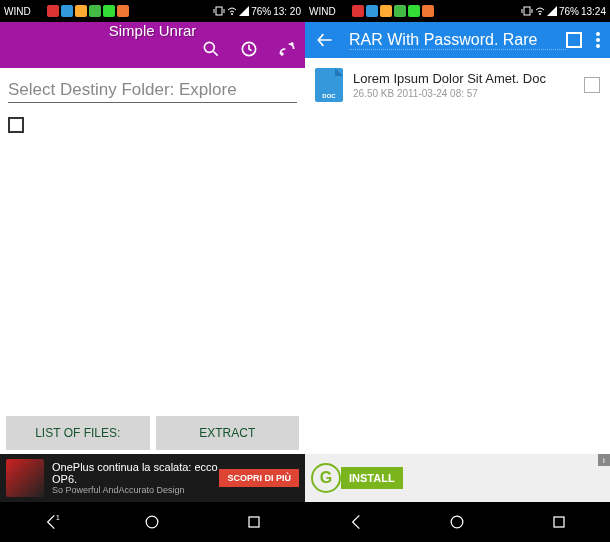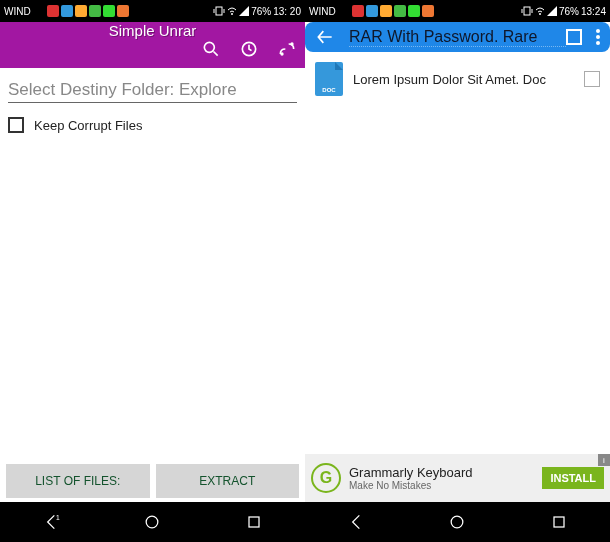--- a/index.html
+++ b/index.html
@@ -13,21 +13,21 @@
 .status-icon { width: 12px; height: 12px; border-radius: 2px; }
 .status-right { margin-left: auto; display: flex; align-items: center; gap: 2px; }
 
 
 .appbar-purple { height: 46px; background: #a217a2; display: flex; align-items: center; padding: 0 8px; color: #fff; flex-direction: column; }
 .appbar-title { font-size: 15px; color: #fff; text-shadow: 1px 1px 0 rgba(0,0,0,0.3); }
 .appbar-actions { margin-left: auto; display: flex; gap: 18px; }
 .appbar-icon { width: 20px; height: 20px; }
 
 
-.appbar-blue { height: 30px; background: #1f87e8; display: flex; align-items: center; padding: 0 10px; color: #0f172a; border-radius: 8px; }
+.appbar-blue { height: 36px; background: #1f87e8; display: flex; align-items: center; padding: 0 10px; color: #ffffff; }
 .appbar-blue .title { font-size: 16px; margin-left: 14px; flex: 1; overflow: hidden; white-space: nowrap; border-bottom: 1px dotted rgba(255,255,255,0.4); }
 .appbar-blue .actions { display: flex; gap: 14px; align-items: center; }
 .square-icon { width: 16px; height: 16px; border: 2px solid #fff; }
 .dots-icon { display: flex; flex-direction: column; gap: 2px; }
 .dots-icon span { width: 4px; height: 4px; background: #fff; border-radius: 50%; }
 
 
 .left-content { flex: 1; padding: 12px 8px; background: #fff; }
 .field-row { display: flex; align-items: center; margin-bottom: 14px; }
 .field-label { flex: 1; font-size: 17px; color: #222; border-bottom: 1px solid #666; padding-bottom: 2px; }
@@ -125,29 +125,36 @@
         </svg>
     </div>
   </div>
 
   <div class="left-content">
     <div class="field-row">
       <span class="field-label grey">Select Destiny Folder: Explore</span>
     </div>
     <div class="checkbox-row">
       <span class="checkbox"></span>
-      <span class="checkbox-label">Keep Corrupt Files</span>
     </div>
   </div>
 
   <div class="bottom-buttons">
     <span class="bottom-btn">LIST OF FILES:</span>
     <span class="bottom-btn">EXTRACT</span>
   </div>
 
+  <div class="ad-banner ad-left">
+    <div class="ad-img" style="background:linear-gradient(135deg,#c22,#222)"></div>
+    <div class="ad-text">
+      <div class="ad-title">OnePlus continua la scalata: ecco OP6.</div>
+      <div class="ad-sub">So Powerful AndAccurato Design</div>
+    </div>
+    <span class="ad-cta cta-red">SCOPRI DI PIÙ</span>
+  </div>
 
   <div class="navbar">
     <svg class="nav-icon" viewBox="0 0 24 24">
         <path d="M16 4 L8 12 L16 20" stroke="#fff" stroke-width="1.5" fill="none"></path>
         <text x="18" y="9" fill="#fff" font-size="8">1</text>
       </svg>
     <svg class="nav-icon" viewBox="0 0 24 24">
         <circle cx="12" cy="12" r="7" stroke="#fff" stroke-width="1.5" fill="none"></circle>
       </svg>
     <svg class="nav-icon" viewBox="0 0 24 24">
@@ -202,31 +209,28 @@
     </div>
   </div>
 
   <div class="right-content">
     <div class="file-row">
       <div class="file-icon">
         <span class="file-icon-text">DOC</span>
       </div>
       <div class="file-info">
         <div class="file-name">Lorem Ipsum Dolor Sit Amet. Doc</div>
+        <div class="file-meta">26.50 KB 2011-03-24 08: 57</div>
       </div>
       <span class="file-check"></span>
     </div>
   </div>
 
   <div class="ad-banner ad-right">
     <div class="g-icon">G</div>
-    <div class="ad-text">
-      <div class="ad-title">Grammarly Keyboard</div>
-      <div class="ad-sub">Make No Mistakes</div>
-    </div>
     <span class="ad-cta cta-green">INSTALL</span>
     <span class="ad-close">i</span>
   </div>
 
   <div class="navbar">
     <svg class="nav-icon" viewBox="0 0 24 24">
         <path d="M16 4 L8 12 L16 20" stroke="#fff" stroke-width="1.5" fill="none"></path>
       </svg>
     <svg class="nav-icon" viewBox="0 0 24 24">
         <circle cx="12" cy="12" r="7" stroke="#fff" stroke-width="1.5" fill="none"></circle>

